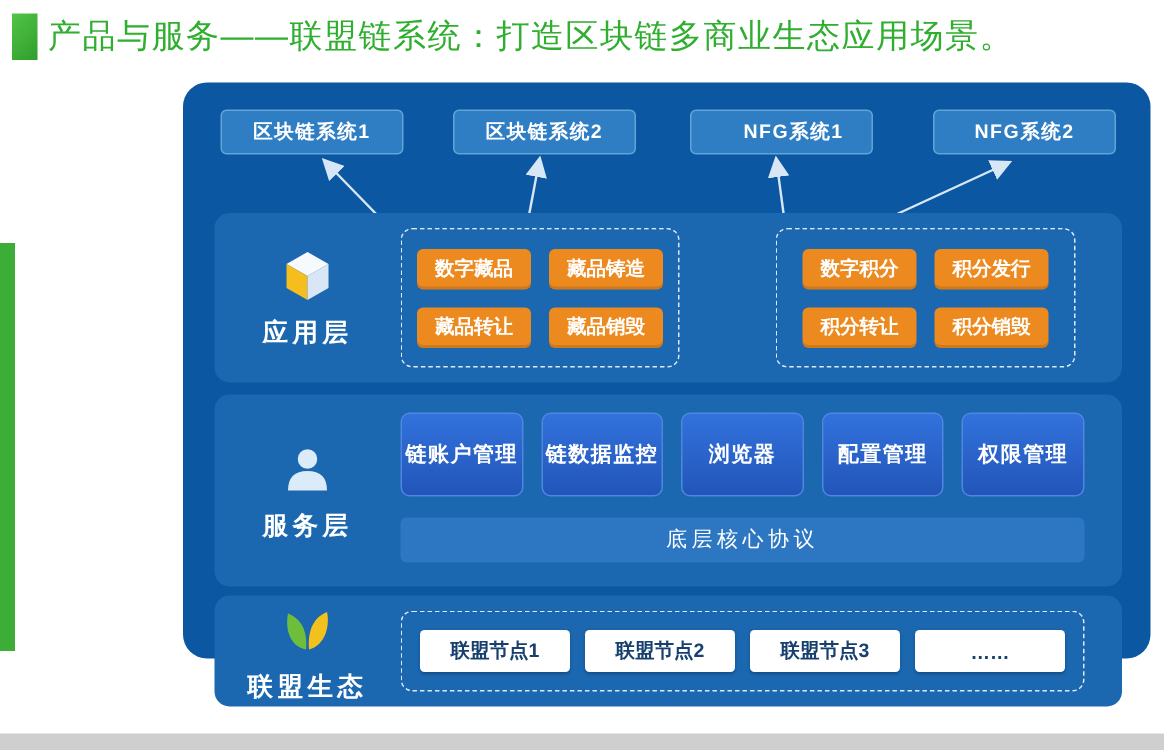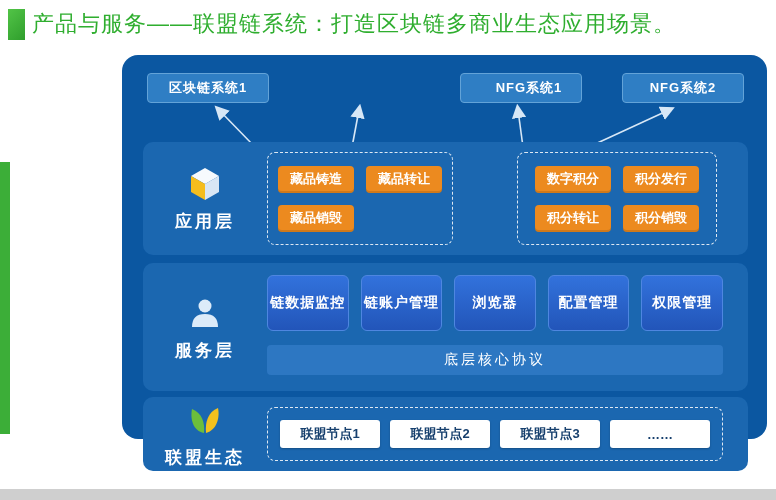--- a/index.html
+++ b/index.html
@@ -78,20 +78,21 @@
 
 <div class="page">
 
   <div class="title-marker"></div>
   <h1 class="page-title">产品与服务——联盟链系统：打造区块链多商业生态应用场景。</h1>
   <div class="left-accent"></div>
 
   <div class="diagram">
 
     <div class="system-btn sys-1">区块链系统1</div>
+    <div class="system-btn sys-2">区块链系统2</div>
     <div class="system-btn sys-3">NFG系统1</div>
     <div class="system-btn sys-4">NFG系统2</div>
 
     <svg class="arrows" viewBox="0 0 645 432" xmlns="http://www.w3.org/2000/svg">
       <defs>
         <marker id="ah" markerWidth="9" markerHeight="9" refX="5" refY="4.5" orient="auto">
           <path d="M0,0 L9,4.5 L0,9 Z" fill="#d7e7f6"></path>
         </marker>
       </defs>
       <line x1="133" y1="92" x2="97" y2="55" stroke="#d7e7f6" stroke-width="1.6" marker-end="url(#ah)"></line>
@@ -105,20 +106,21 @@
         <span class="icon">
           <svg viewBox="0 0 40 40" xmlns="http://www.w3.org/2000/svg">
             <polygon points="20,4 34,12 20,20 6,12" fill="#f7fafd"></polygon>
             <polygon points="6,12 20,20 20,36 6,28" fill="#f5bd1d"></polygon>
             <polygon points="34,12 20,20 20,36 34,28" fill="#d8e6f5"></polygon>
           </svg>
         </span>
         <span class="layer-label">应用层</span>
       </div>
       <div class="dashed-group group-1">
+        <div class="chip chip-orange">数字藏品</div>
         <div class="chip chip-orange">藏品铸造</div>
         <div class="chip chip-orange">藏品转让</div>
         <div class="chip chip-orange">藏品销毁</div>
       </div>
       <div class="dashed-group group-2">
         <div class="chip chip-orange">数字积分</div>
         <div class="chip chip-orange">积分发行</div>
         <div class="chip chip-orange">积分转让</div>
         <div class="chip chip-orange">积分销毁</div>
       </div>
@@ -128,22 +130,22 @@
       <div class="layer-side">
         <span class="icon">
           <svg viewBox="0 0 40 40" xmlns="http://www.w3.org/2000/svg">
             <circle cx="20" cy="13" r="6.5" fill="#dcebf9"></circle>
             <path d="M7,34 Q7,21 20,21 Q33,21 33,34 Z" fill="#dcebf9"></path>
           </svg>
         </span>
         <span class="layer-label">服务层</span>
       </div>
       <div class="svc-row">
+        <div class="svc-btn">链账户管理</div>
         <div class="svc-btn">链数据监控</div>
-        <div class="svc-btn">链账户管理</div>
         <div class="svc-btn">浏览器</div>
         <div class="svc-btn">配置管理</div>
         <div class="svc-btn">权限管理</div>
       </div>
       <div class="protocol-bar">底层核心协议</div>
     </section>
 
     <section class="layer layer-eco">
       <div class="layer-side">
         <span class="icon">

